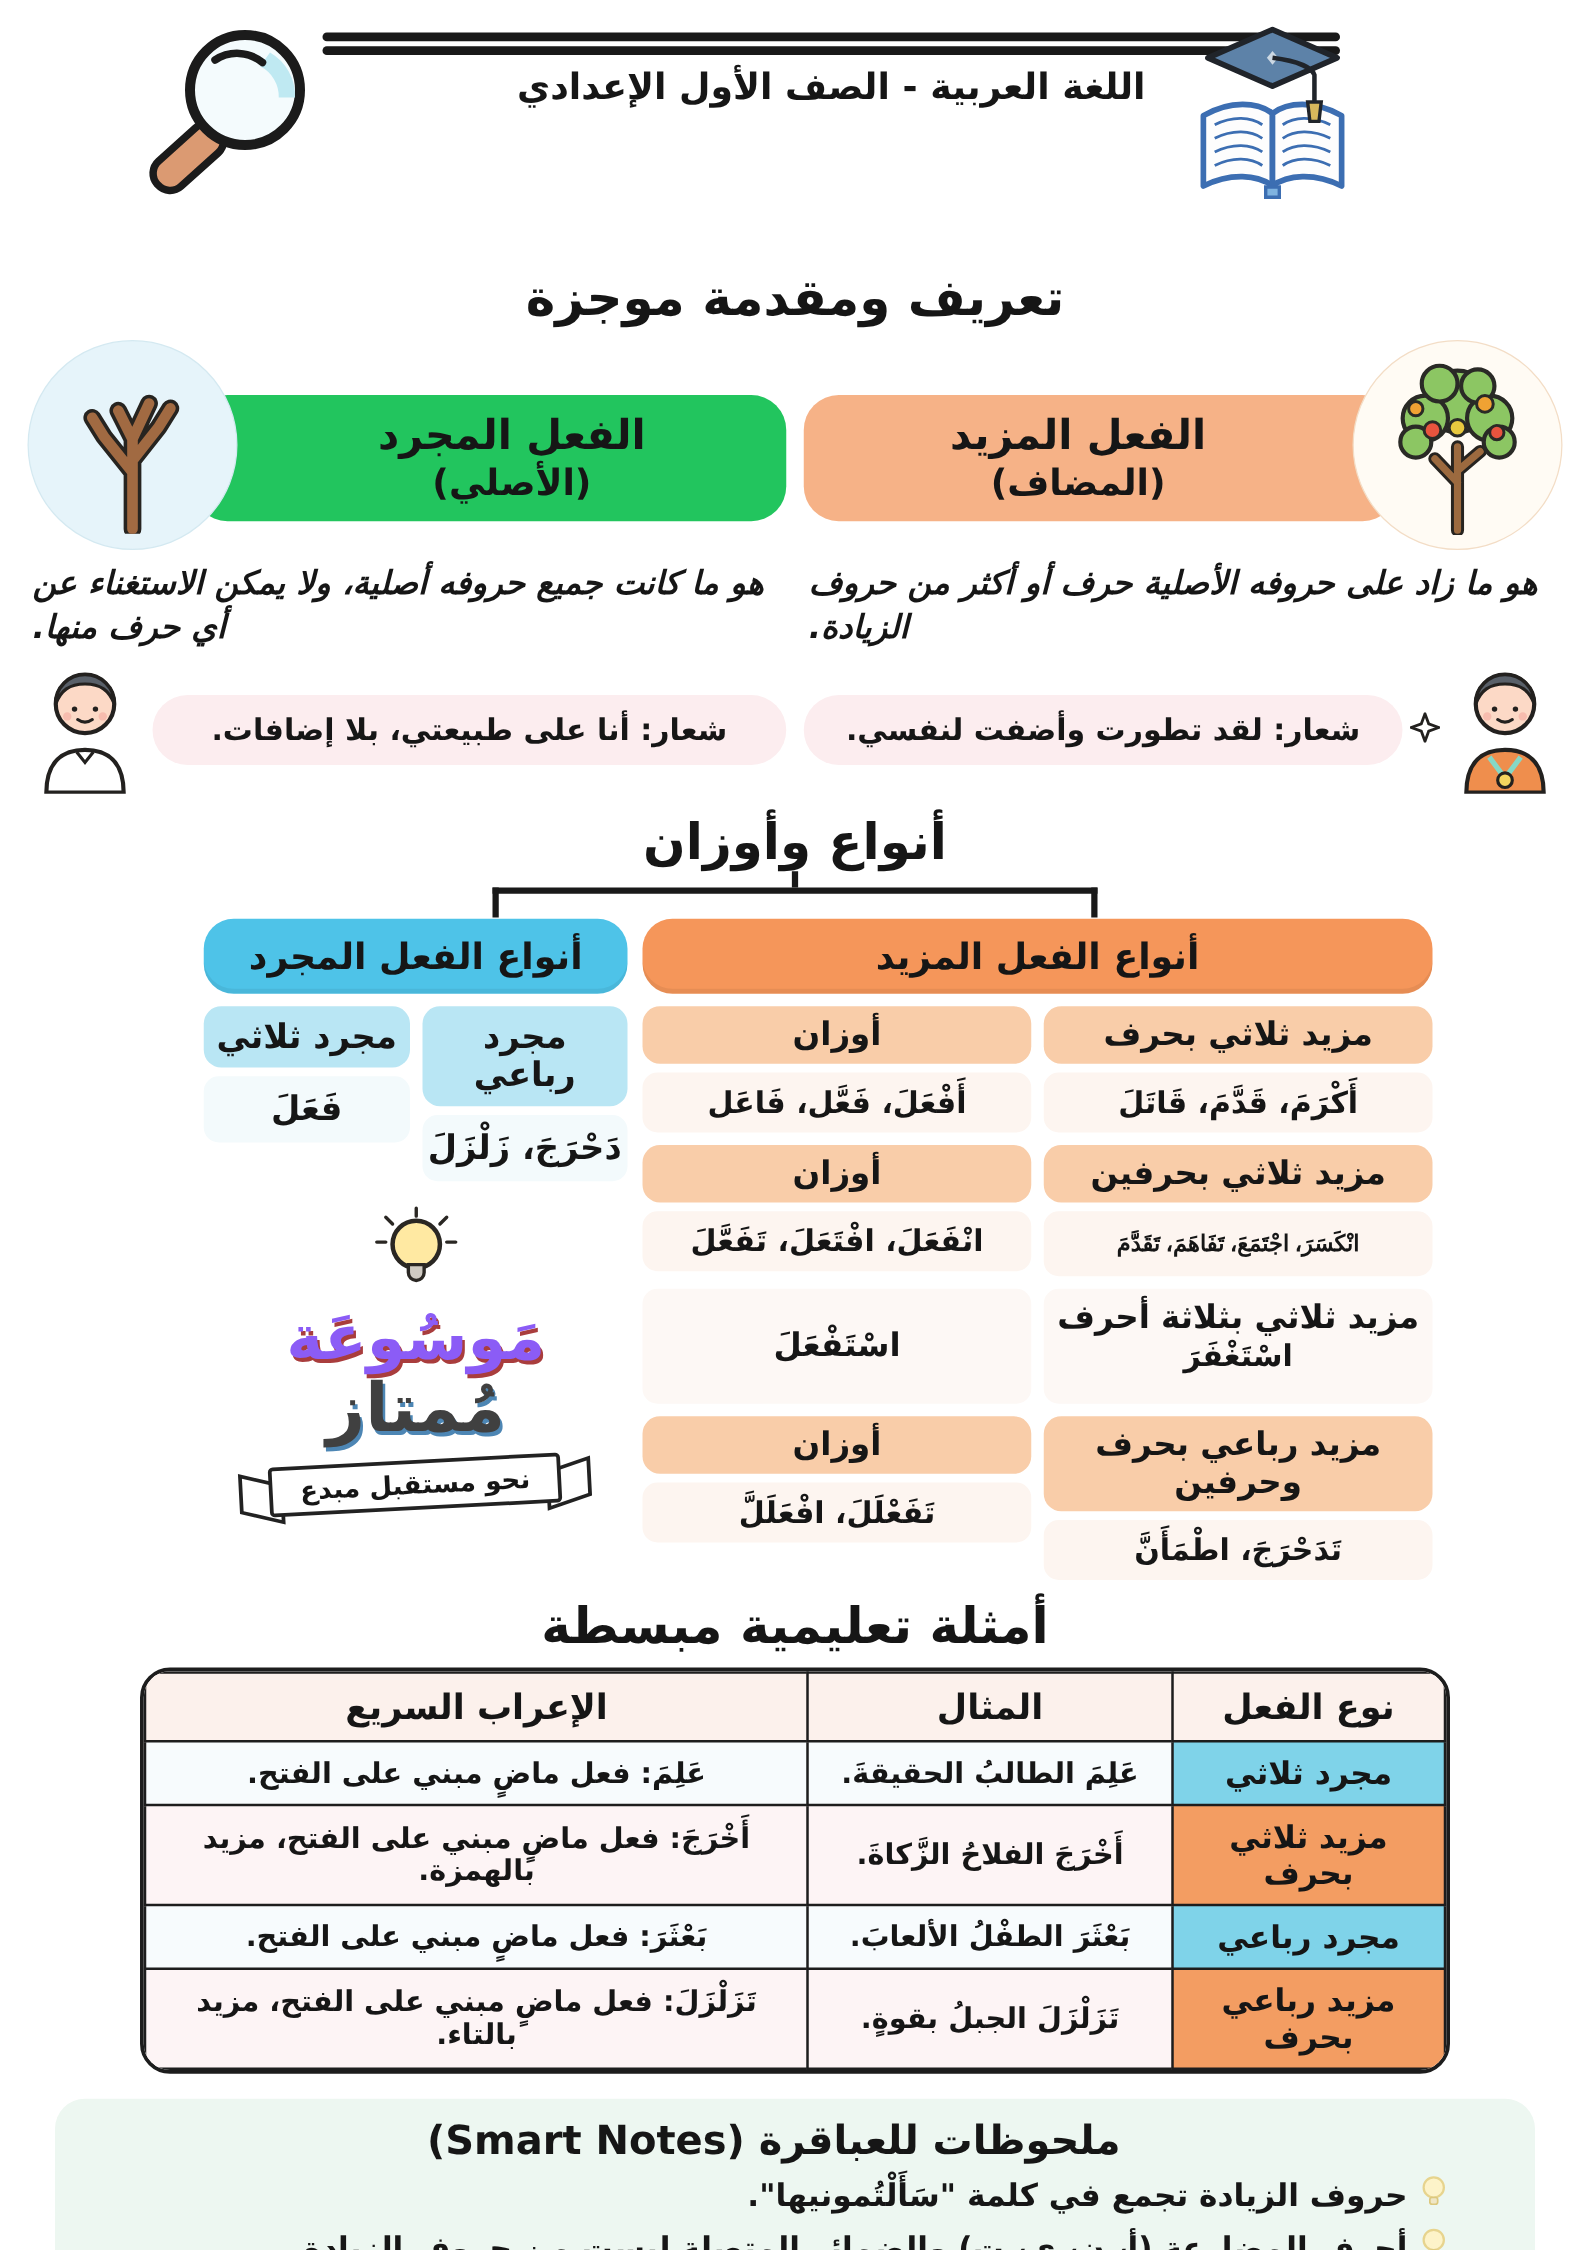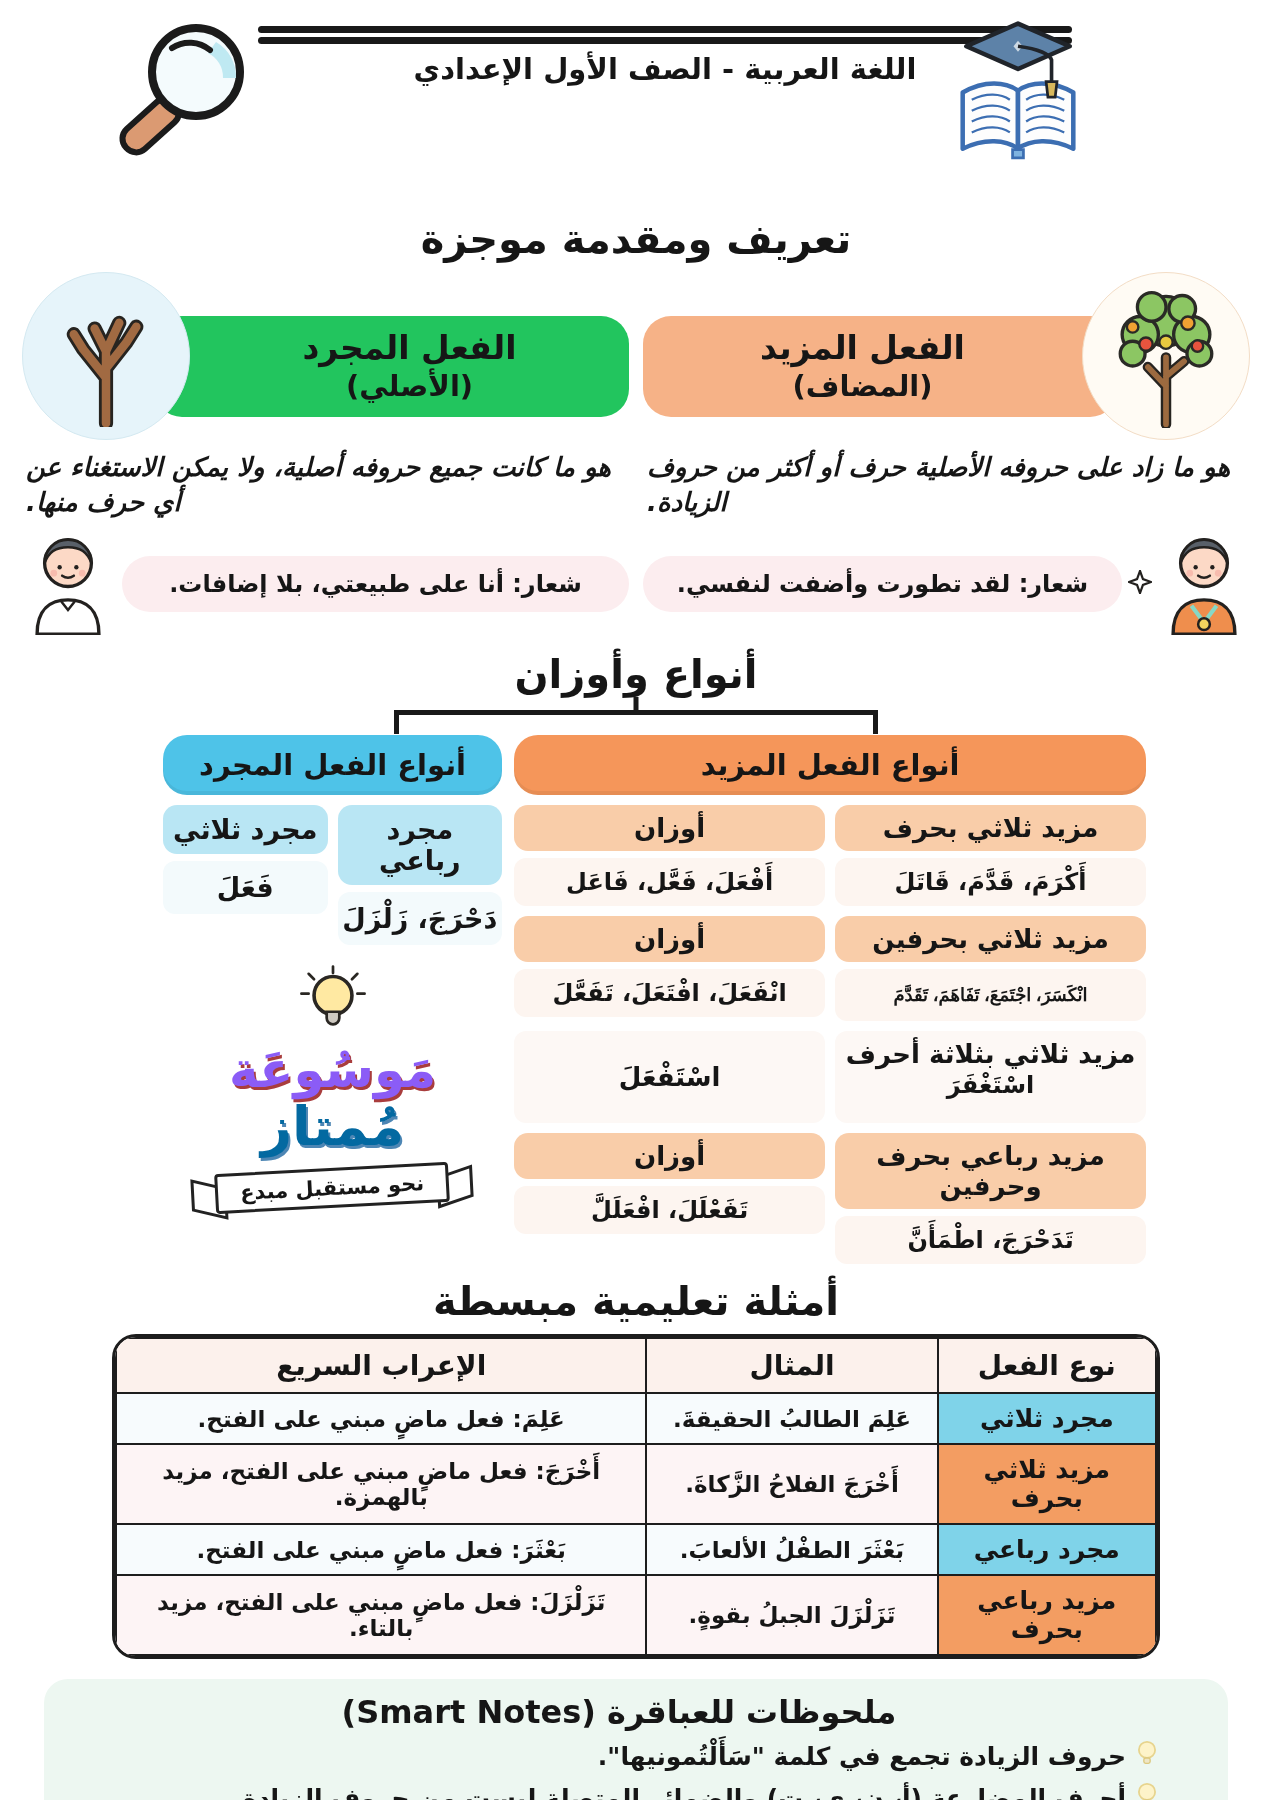--- a/index.html
+++ b/index.html
@@ -65,21 +65,21 @@
   .tc-h { background:#f9cda9; border-radius:14px; text-align:center; font-size:26px; padding:8px 4px; direction:rtl; }
   .tc-v { background:#fdf5f0; border-radius:12px; text-align:center; font-size:24px; padding:10px 4px; margin-top:7px; direction:rtl; }
   .tc-v.xs { font-size:18px; padding:15px 2px;font-family:Liberation Serif, serif; }
   .tc-plain { background:#fdf8f5; border-radius:12px; text-align:center; direction:rtl; padding:8px 4px; }
   .tc-plain .t1 { font-size:26px; }
   .tc-plain .t2 { font-size:24px; margin-top:2px; }
   .tc-mid { display:flex; align-items:center; justify-content:center; min-height:92px; font-size:26px; }
   
   .logo { text-align:center; margin-top:18px; direction:rtl; }
   .logo-l1 { font-size:50px; color:#8b5cf6; text-shadow:2px 3px 0 #a93d3d; letter-spacing:1px; }
-  .logo-l2 { font-size:54px; color:#0369a1; text-shadow:2px 3px 0 #4d86b4; margin-top:-4px; }
+  .logo-l2 { font-size:54px; color:#404040; text-shadow:2px 3px 0 #4d86b4; margin-top:-4px; }
   .ribbon-wrap { position:relative; display:inline-block; transform:rotate(-3deg); margin-top:10px; }
   .ribbon-wrap::before, .ribbon-wrap::after {
     content:""; position:absolute; top:9px; width:30px; height:66%;
     background:#fff; border:3px solid #222; z-index:0;
   }
   .ribbon-wrap::before { left:-24px; transform:skewY(16deg); }
   .ribbon-wrap::after  { right:-24px; transform:skewY(-16deg); }
   .ribbon-main { position:relative; z-index:1; background:#fff; border:3px solid #222; border-radius:4px; padding:5px 22px; font-size:21px; direction:rtl; }
   
   .ex-sec { margin-top:14px; }

